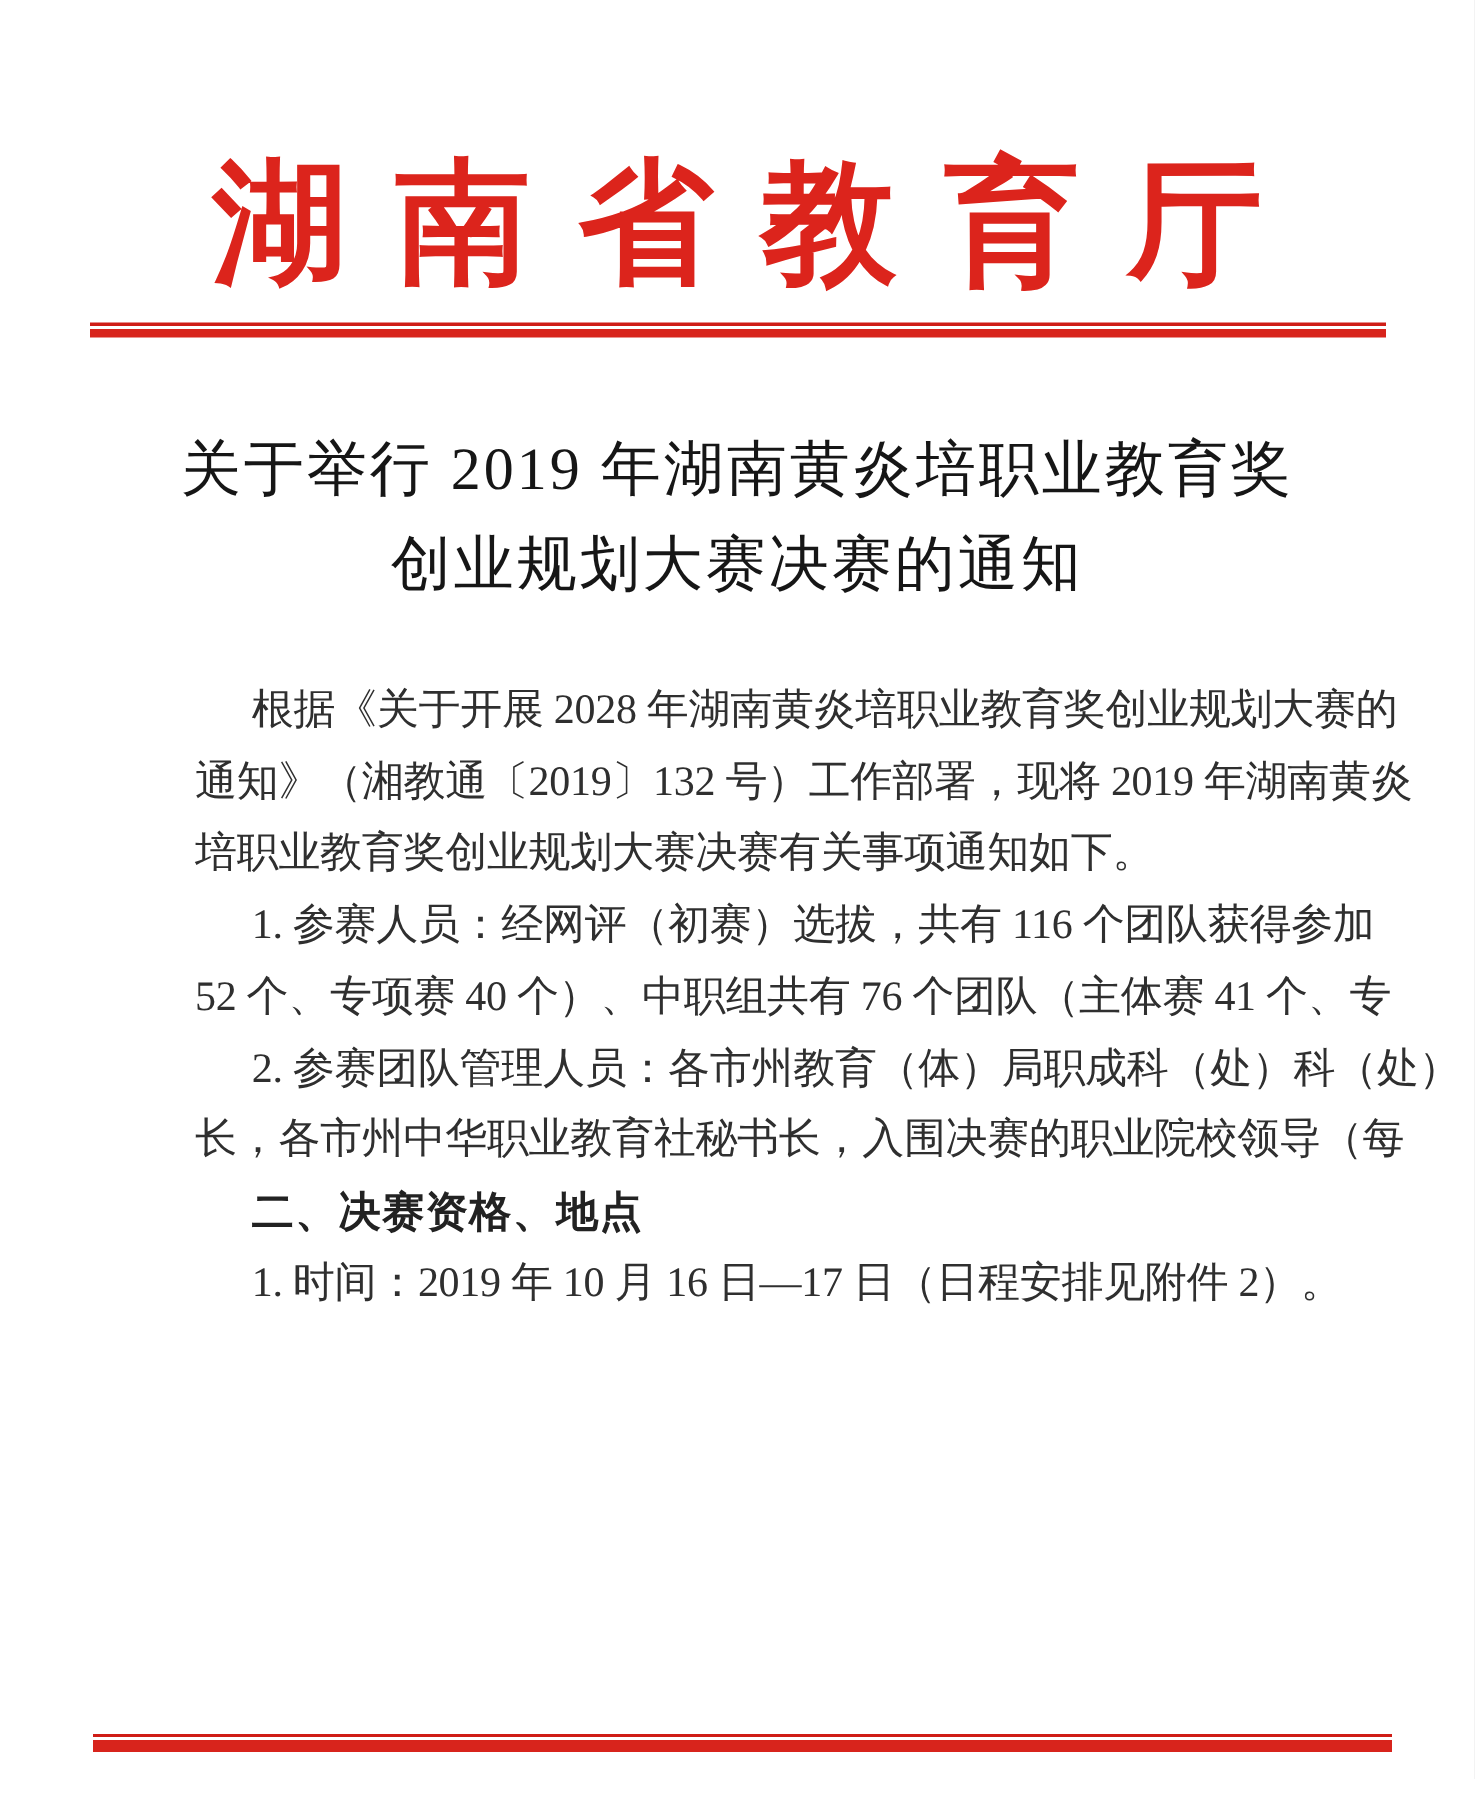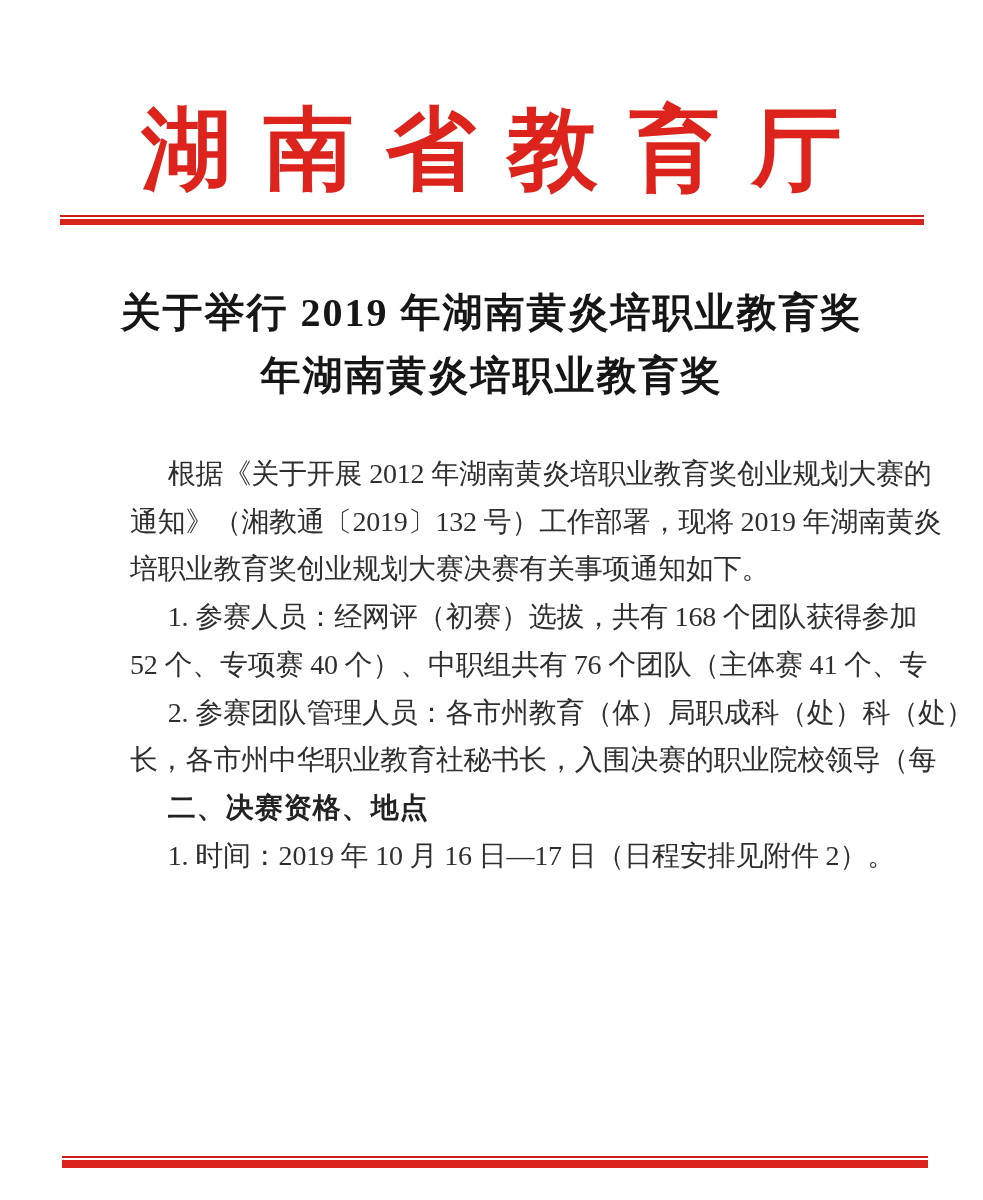--- a/index.html
+++ b/index.html
@@ -26,21 +26,21 @@
   .red-rule{
     position:absolute;
     background:linear-gradient(to bottom,#cf1d16 0 2px,#ffffff 2px 4px,#d8241c 4px 100%);
   }
   .rule-top{top:215px;left:60px;width:864px;height:10px;}
   .rule-bottom{top:1156px;left:62px;width:866px;height:12px;}
   
   .doc-title{
     position:absolute;top:281px;left:0;right:0;
     text-align:center;
-    font-weight:700;
+    font-weight:400;
     font-size:40px;line-height:63px;
     letter-spacing:2px;
     color:#161616;
     white-space:nowrap;
   }
   
   .body-block{
     position:absolute;top:450px;left:130px;width:770px;
     font-size:28px;line-height:47.7px;
     color:#2f2f2f;
@@ -59,28 +59,28 @@
 <body>
 
 <div class="page">
 
   <div class="agency">湖南省教育厅</div>
 
   <div class="red-rule rule-top"></div>
 
   <div class="doc-title">
     <div>关于举行 2019 年湖南黄炎培职业教育奖</div>
-    <div>年湖南黄炎培职业教育奖</div>
+    <div>创业规划大赛决赛的通知</div>
   </div>
 
   <div class="body-block">
-    <div class="ln ind">根据《关于开展 2012 年湖南黄炎培职业教育奖创业规划大赛的</div>
+    <div class="ln ind">根据《关于开展 2028 年湖南黄炎培职业教育奖创业规划大赛的</div>
     <div class="ln">通知》（湘教通〔2019〕132 号）工作部署，现将 2019 年湖南黄炎</div>
     <div class="ln">培职业教育奖创业规划大赛决赛有关事项通知如下。</div>
-    <div class="ln ind">1. 参赛人员：经网评（初赛）选拔，共有 168 个团队获得参加</div>
+    <div class="ln ind">1. 参赛人员：经网评（初赛）选拔，共有 116 个团队获得参加</div>
     <div class="ln">52 个、专项赛 40 个）、中职组共有 76 个团队（主体赛 41 个、专</div>
     <div class="ln ind">2. 参赛团队管理人员：各市州教育（体）局职成科（处）科（处）</div>
     <div class="ln">长，各市州中华职业教育社秘书长，入围决赛的职业院校领导（每</div>
     <div class="ln ind head">二、决赛资格、地点</div>
     <div class="ln ind">1. 时间：2019 年 10 月 16 日—17 日（日程安排见附件 2）。</div>
   </div>
 
   <div class="red-rule rule-bottom"></div>
 
 </div>

